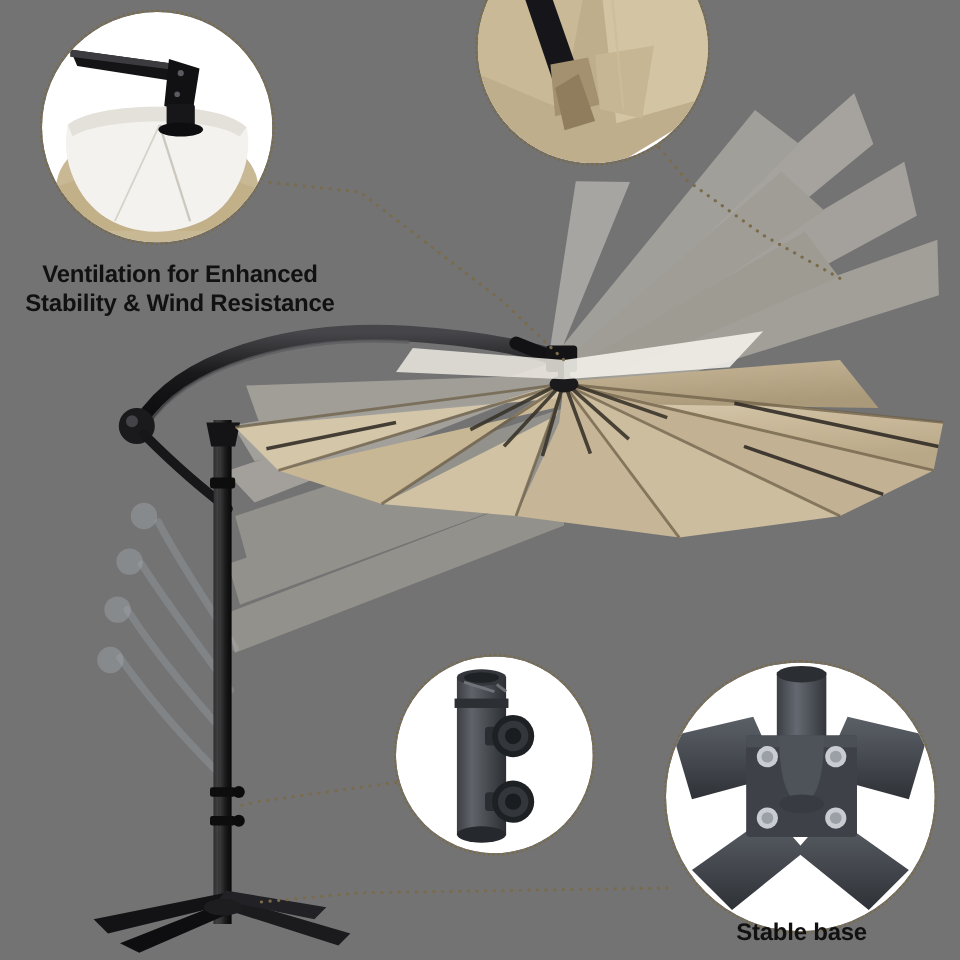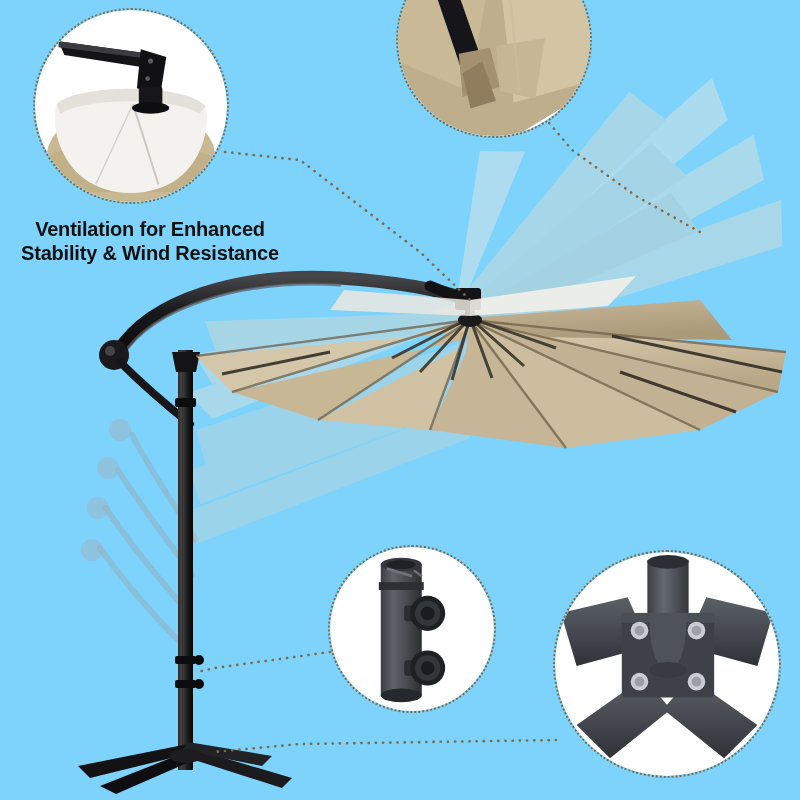--- a/index.html
+++ b/index.html
@@ -7,21 +7,21 @@
     padding: 0;
     background: #ffffff;
   }
   body {
     font-family: "Liberation Sans", sans-serif;
   }
   #stage {
     position: relative;
     width: 800px;
     height: 800px;
-    background: #7dd3fc;
+    background: #737373;
     overflow: hidden;
   }
 
   
   .callout {
     position: absolute;
     border-radius: 50%;
     border: 2px dotted #7a6b4a;
     box-sizing: border-box;
     overflow: hidden;
@@ -338,14 +338,15 @@
         <circle cx="86" cy="132" r="5" fill="#9ba0a6"></circle>
         <circle cx="144" cy="132" r="9" fill="#c9ccd1"></circle>
         <circle cx="144" cy="132" r="5" fill="#9ba0a6"></circle>
       </g>
     </svg>
   </div>
 
   <div class="caption" style="left:12px; top:218px; width:276px; font-size:20px;">Ventilation for Enhanced
 Stability &amp; Wind Resistance</div>
 
+  <div class="caption" style="left:578px; top:766px; width:180px; font-size:20px;">Stable base</div>
 
 </div>
 
 </body></html>

